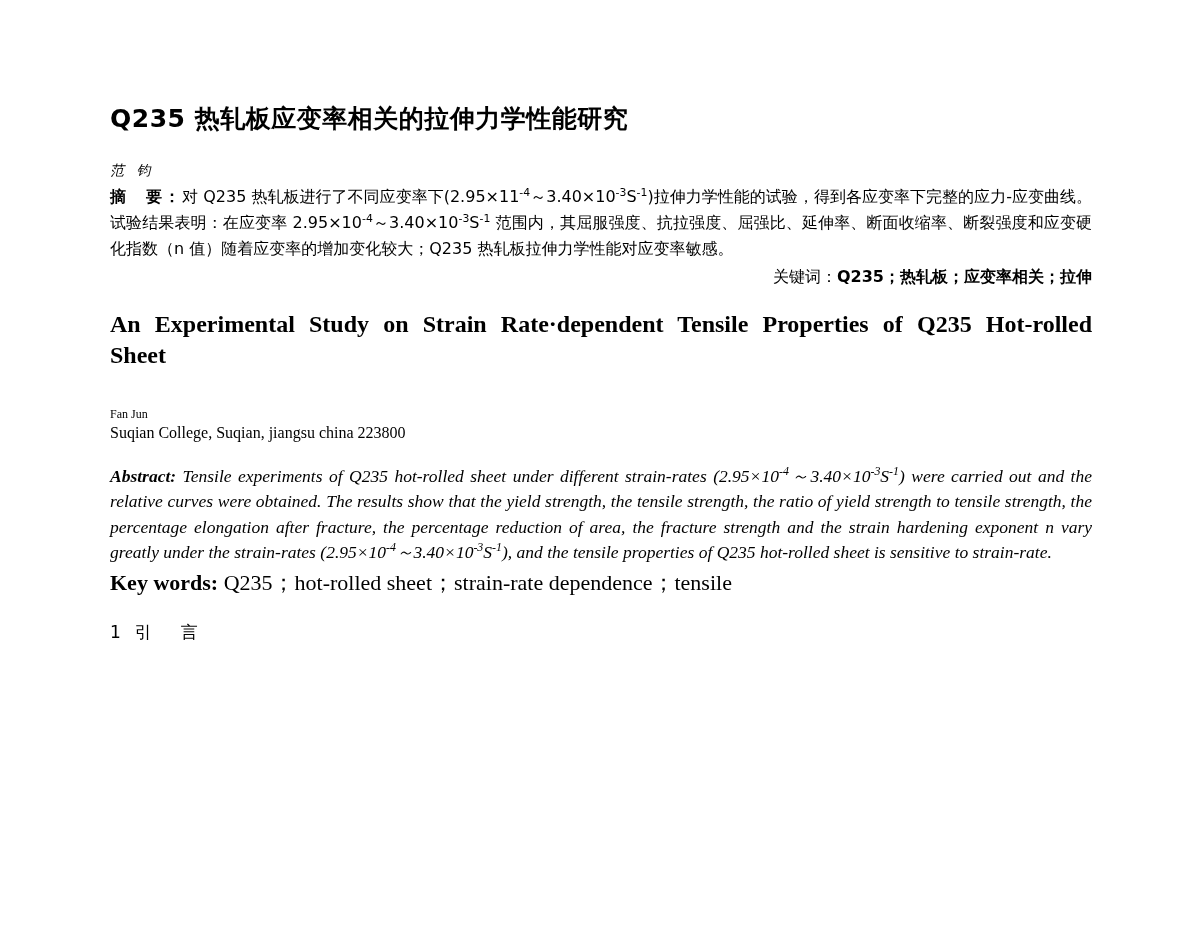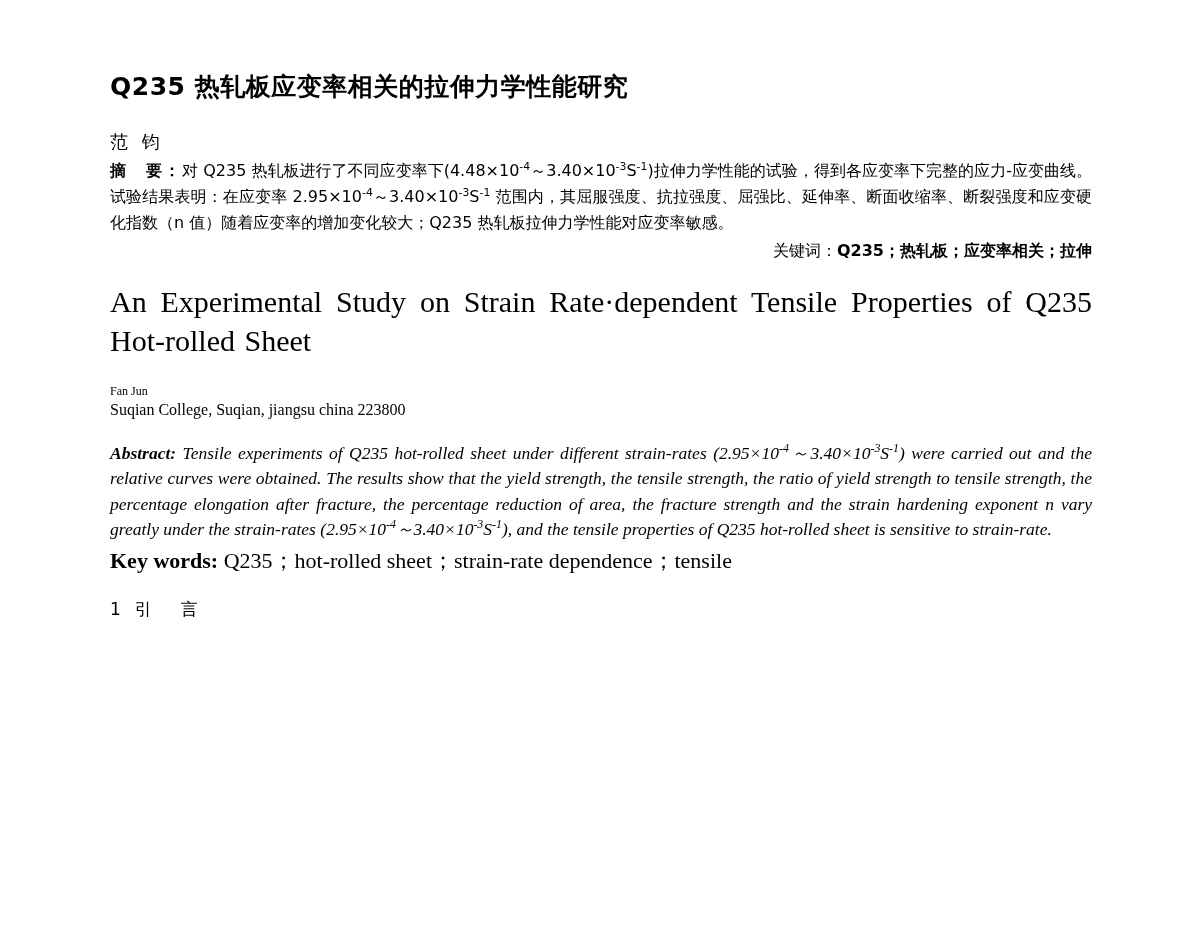--- a/index.html
+++ b/index.html
@@ -12,39 +12,40 @@
     height: 952px;
     font-family: "Liberation Serif", serif;
     color: #000000;
     overflow: hidden;
   }
   .page {
     position: relative;
     width: 1200px;
     height: 952px;
     box-sizing: border-box;
-    padding: 72px 108px 0 110px;
+    padding: 104px 108px 0 110px;
   }
 
   
   .cn-title {
     font-family: "DejaVu Sans", sans-serif;
     font-size: 25px;
     font-weight: bold;
     letter-spacing: 0.5px;
     line-height: 1.2;
     margin: 0 0 26px 0;
   }
 
   .cn-author {
     font-family: "DejaVu Sans", sans-serif;
-    font-size: 18px;
+    font-size: 14px;
     line-height: 1.5;
     margin: 17px 0 3px 0;
     letter-spacing: 4px;
+    font-style: italic;
   }
   .cn-affil {
     font-family: "DejaVu Sans", sans-serif;
     font-size: 15.5px;
     line-height: 1.5;
     margin: 0 0 22px 0;
   }
 
   .cn-abstract {
     font-family: "DejaVu Sans", sans-serif;
@@ -61,26 +62,26 @@
     font-family: "DejaVu Sans", sans-serif;
     font-size: 16px;
     line-height: 1.6;
     margin: 0 0 20px 0;
     text-align: right;
   }
 
   
   .en-title {
     font-family: "Liberation Serif", serif;
-    font-size: 30px;
-    font-weight: normal;
+    font-size: 24px;
+    font-weight: bold;
     line-height: 1.28;
     text-align: justify;
     text-align-last: left;
-    margin: 0 0 24px 0;
+    margin: 0 0 36px 0;
     word-spacing: 2px;
   }
 
   .en-author {
     font-family: Liberation Serif, serif;
     font-size: 12px;
     margin: 0 0 2px 0;
   }
   .en-affil {
     font-family: "Liberation Serif", serif;
@@ -131,21 +132,21 @@
 </head>
 <body>
 
 <div class="page">
 
   <h1 class="cn-title">Q235 热轧板应变率相关的拉伸力学性能研究</h1>
 
   <div class="cn-author">范  钧</div>
 
   <p class="cn-abstract">
-    <b>摘　要：</b><span>对 Q235 热轧板进行了不同应变率下(4.48×10</span><sup>-4</sup><span>～3.40×10</span><sup>-3</sup><span>S</span><sup>-1</sup><span>)拉伸力学性能的试验，得到各应变率下完整的应力‑应变曲线。试验结果表明：在应变率 2.95×10</span><sup>-4</sup><span>～3.40×10</span><sup>-3</sup><span>S</span><sup>-1</sup><span> 范围内，其屈服强度、抗拉强度、屈强比、延伸率、断面收缩率、断裂强度和应变硬化指数（n 值）随着应变率的增加变化较大；Q235 热轧板拉伸力学性能对应变率敏感。</span>
+    <b>摘　要：</b><span>对 Q235 热轧板进行了不同应变率下(2.95×11</span><sup>-4</sup><span>～3.40×10</span><sup>-3</sup><span>S</span><sup>-1</sup><span>)拉伸力学性能的试验，得到各应变率下完整的应力‑应变曲线。试验结果表明：在应变率 2.95×10</span><sup>-4</sup><span>～3.40×10</span><sup>-3</sup><span>S</span><sup>-1</sup><span> 范围内，其屈服强度、抗拉强度、屈强比、延伸率、断面收缩率、断裂强度和应变硬化指数（n 值）随着应变率的增加变化较大；Q235 热轧板拉伸力学性能对应变率敏感。</span>
   </p>
 
   <p class="cn-keywords">
     <span>关键词：</span><b>Q235；热轧板；应变率相关；拉伸</b>
   </p>
 
   <h2 class="en-title">An Experimental Study on Strain Rate·dependent Tensile Properties of Q235 Hot-rolled Sheet</h2>
 
   <div class="en-author">Fan Jun</div>
   <div class="en-affil">Suqian College, Suqian, jiangsu china 223800</div>

